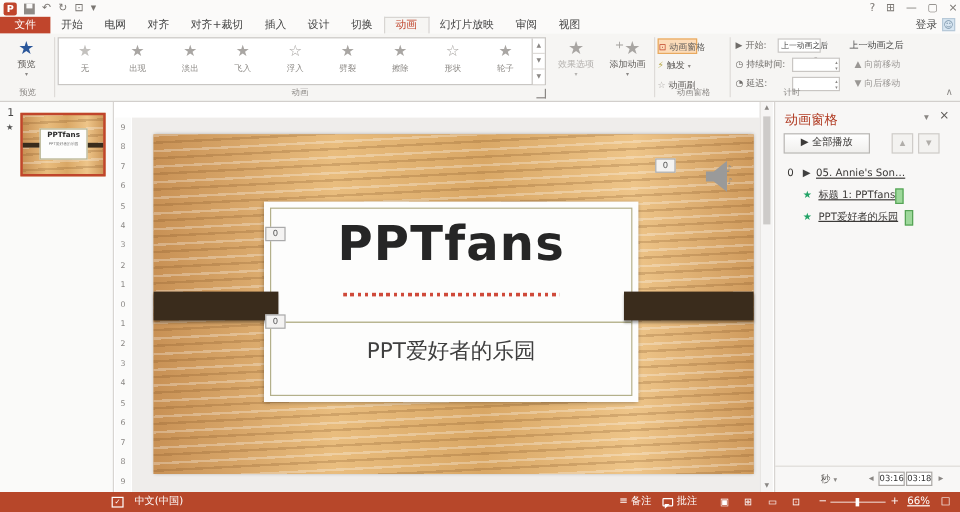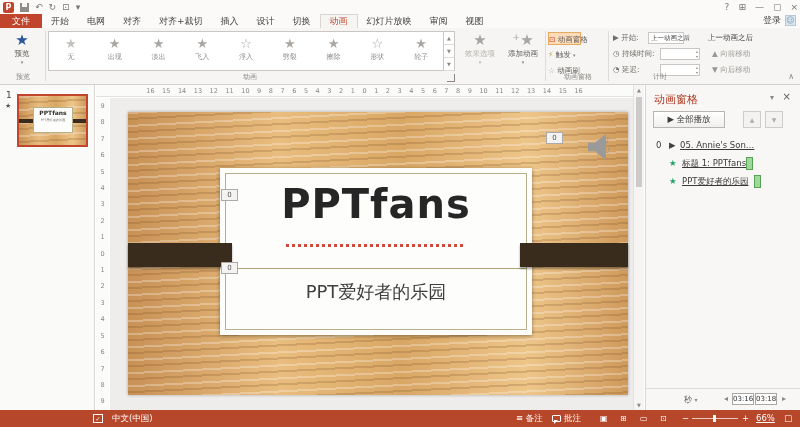--- a/index.html
+++ b/index.html
@@ -309,21 +309,20 @@
     <div class="thumb wood">
       <div class="minibar" style="left:0;width:16px;"></div>
       <div class="minibar" style="right:0;width:16px;"></div>
       <div class="minicard">
         <div class="mt">PPTfans</div>
         <div class="ms">PPT爱好者的乐园</div>
       </div>
     </div>
   </div>
 
-  <div class="hruler">16 15 14 13 12 11 10 9 8 7 6 5 4 3 2 1 0 1 2 3 4 5 6 7 8 9 10 11 12 13 14 15 16</div>
   <div class="vruler">9
 8
 7
 6
 5
 4
 3
 2
 1
 0

